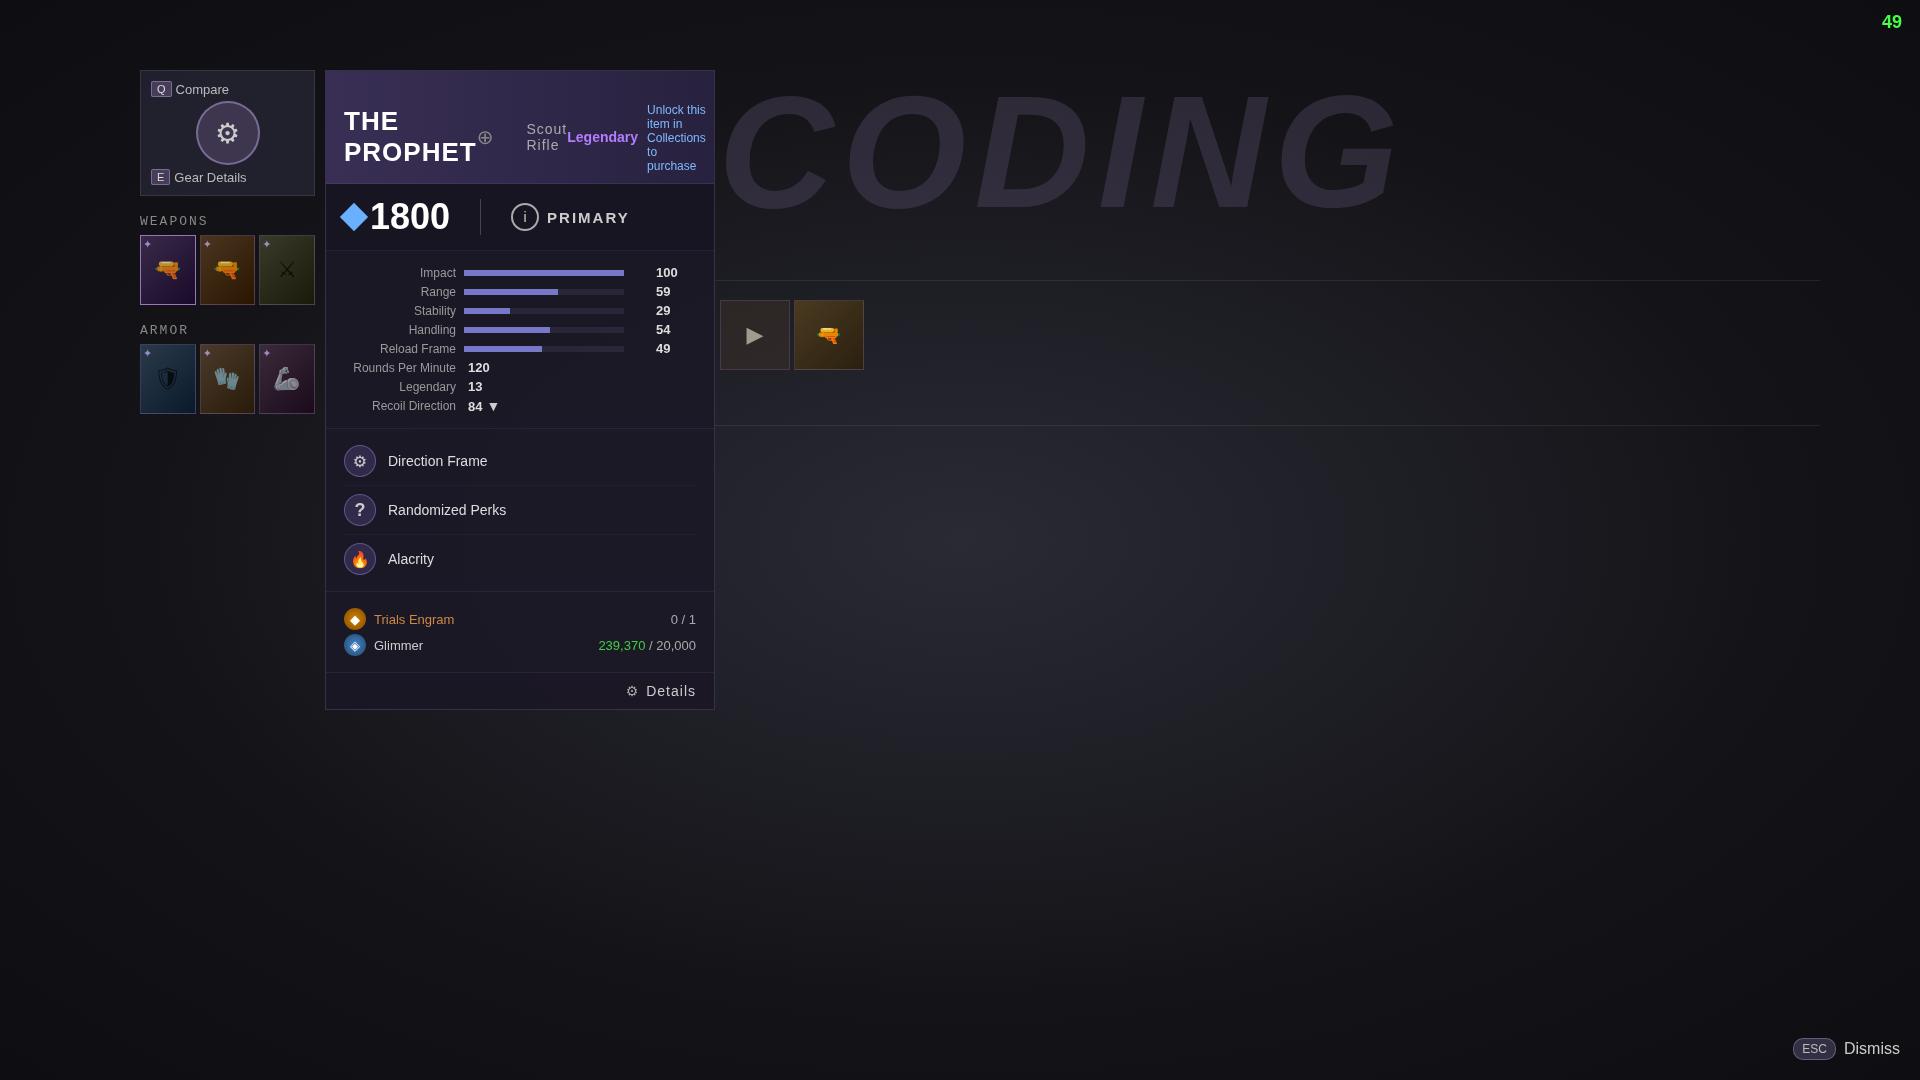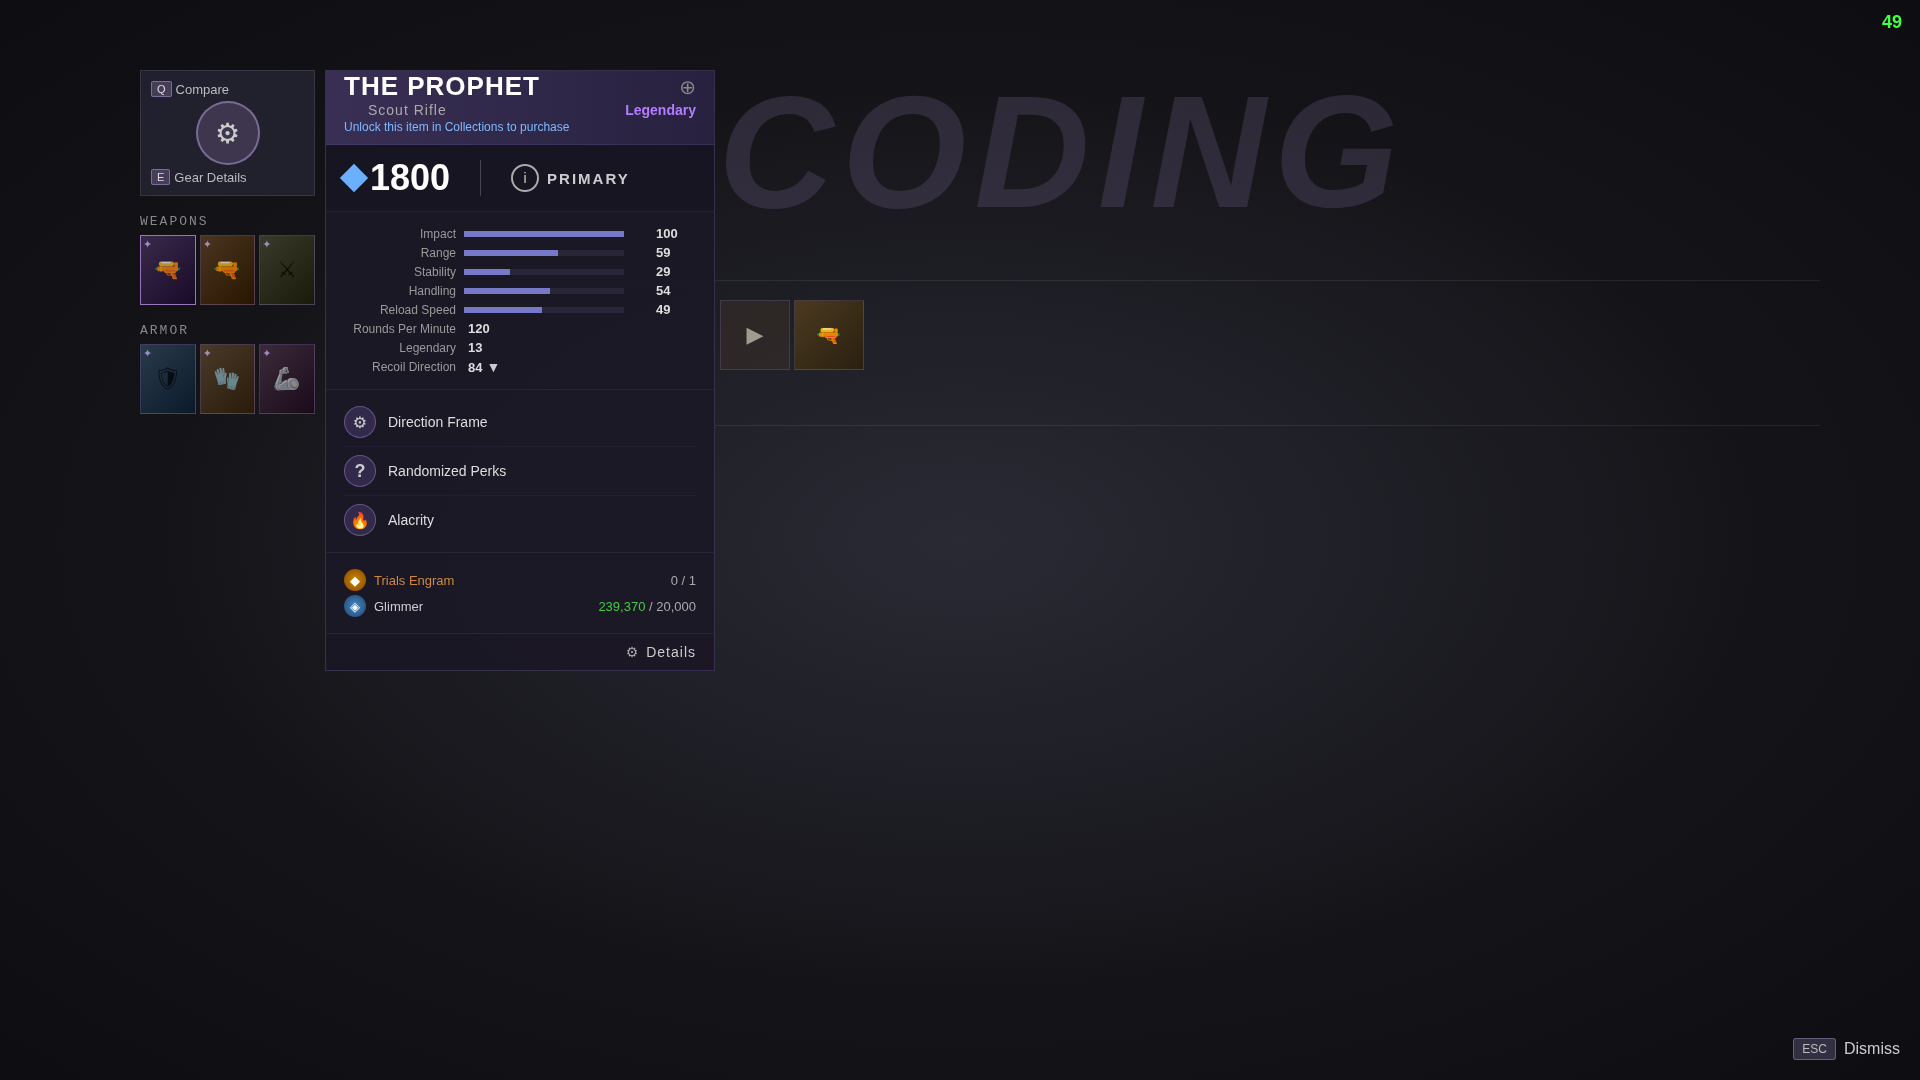--- a/index.html
+++ b/index.html
@@ -161,24 +161,24 @@
       position: absolute;
       top: 70px;
       left: 325px;
       width: 390px;
       background: rgba(28,25,38,0.97);
       border: 1px solid rgba(100,80,140,0.4);
     }
 
     .item-header {
       background: linear-gradient(90deg, rgba(60,50,90,0.9) 0%, rgba(40,35,65,0.9) 100%);
-      padding: 0 18px 10px;
-      display: flex;
-      flex-direction: column;
-      gap: 0;
+      padding: 30px 18px 10px;
+      display: flex;
+      flex-direction: row;
+      gap: 9px;
       border-bottom: 1px solid rgba(100,80,140,0.3);
     }
 
     .item-title-row {
       display: flex;
       align-items: center;
       justify-content: space-between;
     }
 
     .item-name {
@@ -487,21 +487,21 @@
       font-size: 16px;
       cursor: pointer;
     }
 
     .dismiss-key {
       background: rgba(60,55,80,0.8);
       border: 1px solid rgba(150,140,180,0.5);
       padding: 3px 8px;
       font-size: 12px;
       color: #bbb;
-      border-radius: 3px;
+      border-radius: 10px;
     }
 
     
     .section-divider-right {
       position: absolute;
       left: 415px;
       right: 100px;
       height: 1px;
       background: rgba(255,255,255,0.08);
     }
@@ -638,21 +638,21 @@
       <span class="stat-val">29</span>
     </div>
     <div class="stat-row">
       <span class="stat-name">Handling</span>
       <div class="stat-bar-container">
         <div class="stat-bar-fill" style="width:54%"></div>
       </div>
       <span class="stat-val">54</span>
     </div>
     <div class="stat-row">
-      <span class="stat-name">Reload Speed</span>
+      <span class="stat-name">Reload Frame</span>
       <div class="stat-bar-container">
         <div class="stat-bar-fill" style="width:49%"></div>
       </div>
       <span class="stat-val">49</span>
     </div>
 
     <div class="stat-row stat-row-nobar">
       <span class="stat-name">Rounds Per Minute</span>
       <span class="stat-val-inline">120</span>
     </div>

